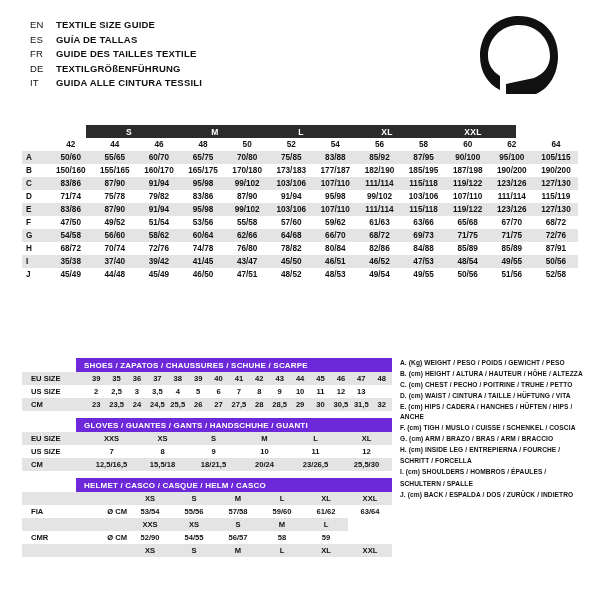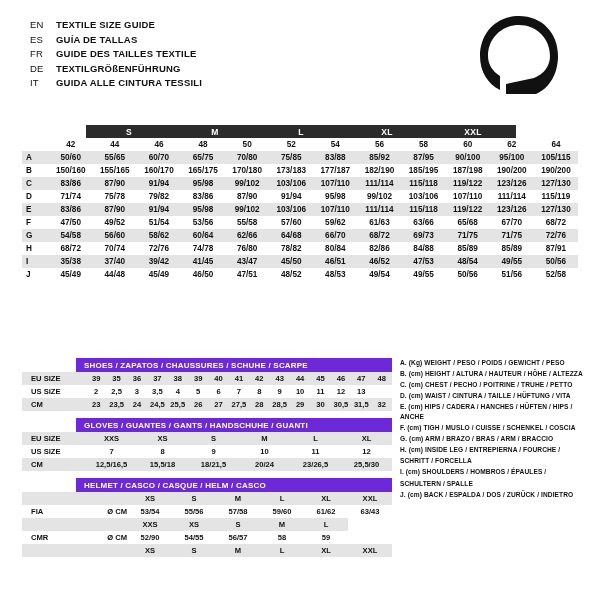--- a/index.html
+++ b/index.html
@@ -394,21 +394,21 @@
               <td>XXL</td>
             </tr>
             <tr>
               <td class="lbl">FIA</td>
               <td class="unit">Ø CM</td>
               <td>53/54</td>
               <td>55/56</td>
               <td>57/58</td>
               <td>59/60</td>
               <td>61/62</td>
-              <td>63/43</td>
+              <td>63/64</td>
             </tr>
             <tr class="shade">
               <td class="lbl"></td>
               <td class="unit"></td>
               <td>XXS</td>
               <td>XS</td>
               <td>S</td>
               <td>M</td>
               <td>L</td>
             </tr>

